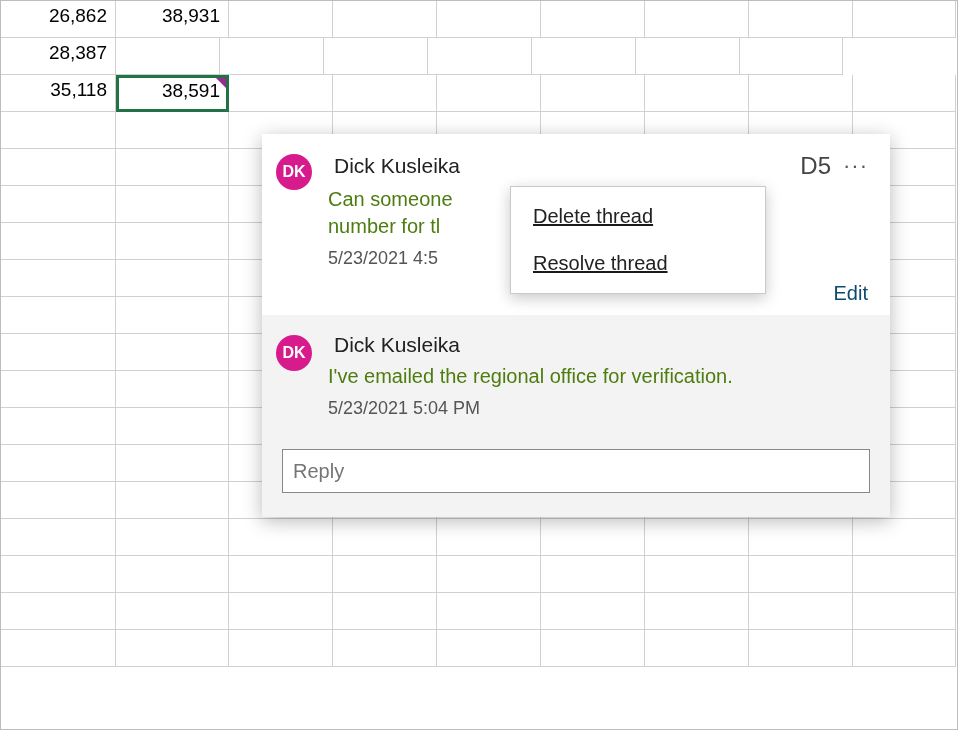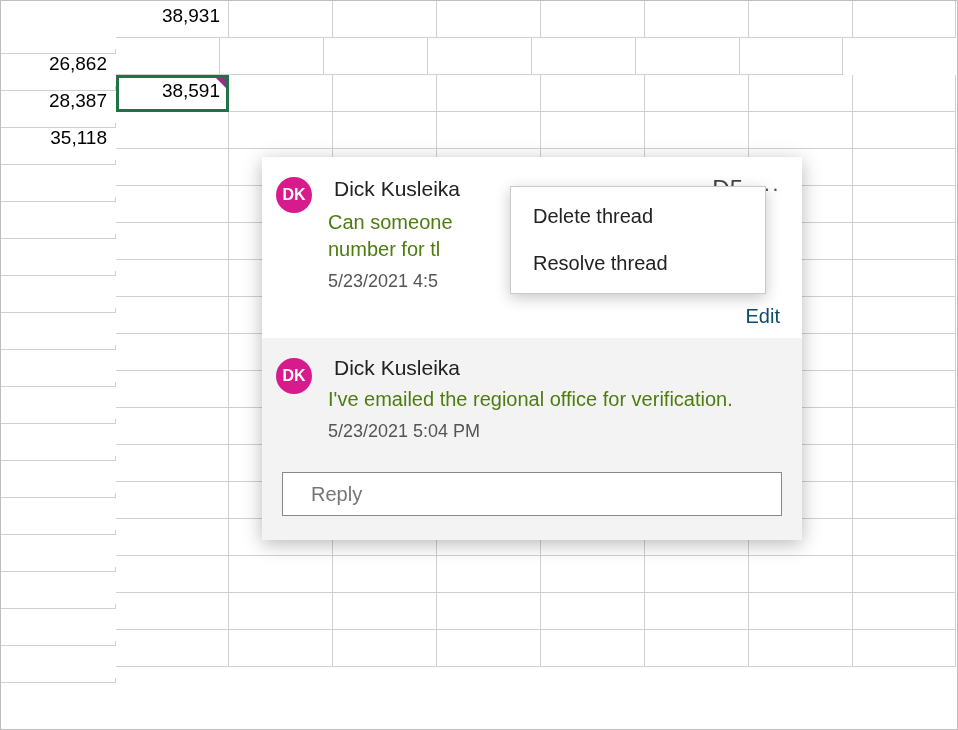--- a/index.html
+++ b/index.html
@@ -30,21 +30,21 @@
   .cell {
     border-right: 1px solid #d0d0d0;
     border-bottom: 1px solid #d0d0d0;
     padding: 4px 8px 0 0;
     text-align: right;
     font-size: 19px;
     color: #000;
     position: relative;
     flex: 0 0 auto;
   }
-  .c1 { width: 115px; margin-top: 48px; }
+  .c1 { width: 115px; }
   .c2 { width: 113px; }
   .c3 { width: 104px; }
   .c4 { width: 104px; }
   .c5 { width: 104px; }
   .c6 { width: 104px; }
   .c7 { width: 104px; }
   .c8 { width: 104px; }
   .c9 { width: 103px; }
 
   .cell.selected {
@@ -56,22 +56,22 @@
     top: 0; right: 0;
     width: 0; height: 0;
     border-top: 10px solid #9a2b8e;
     border-left: 10px solid transparent;
   }
 
   
   .thread {
     position: absolute;
     left: 262px;
-    top: 157px;
-    width: 540px;
+    top: 134px;
+    width: 628px;
     background: #fff;
     box-shadow: 0 4px 18px rgba(0,0,0,0.28);
     font-size: 19px;
   }
   .comment {
     display: flex;
     padding: 18px 20px 14px 14px;
     gap: 16px;
     position: relative;
   }
@@ -141,36 +141,37 @@
   .reply-area {
     background: #f3f3f3;
     padding: 16px 20px 24px 20px;
   }
   .reply-input {
     width: 100%;
     height: 44px;
     border: 1px solid #888;
     background: #fff;
     font-size: 20px;
-    padding: 6px 28px;
+    padding: 6px 10px;
     color: #777;
     outline: none;
   }
 
   
   .menu {
     position: absolute;
     left: 510px;
     top: 186px;
     width: 256px;
     background: #fff;
     border: 1px solid #c9c9c9;
     box-shadow: 0 4px 14px rgba(0,0,0,0.22);
     padding: 6px 0;
     z-index: 50;
+    text-decoration: underline;
   }
   .menu-item {
     padding: 12px 22px;
     font-size: 20px;
     color: #222;
     cursor: pointer;
   }
 </style>
 </head>
 <body>

